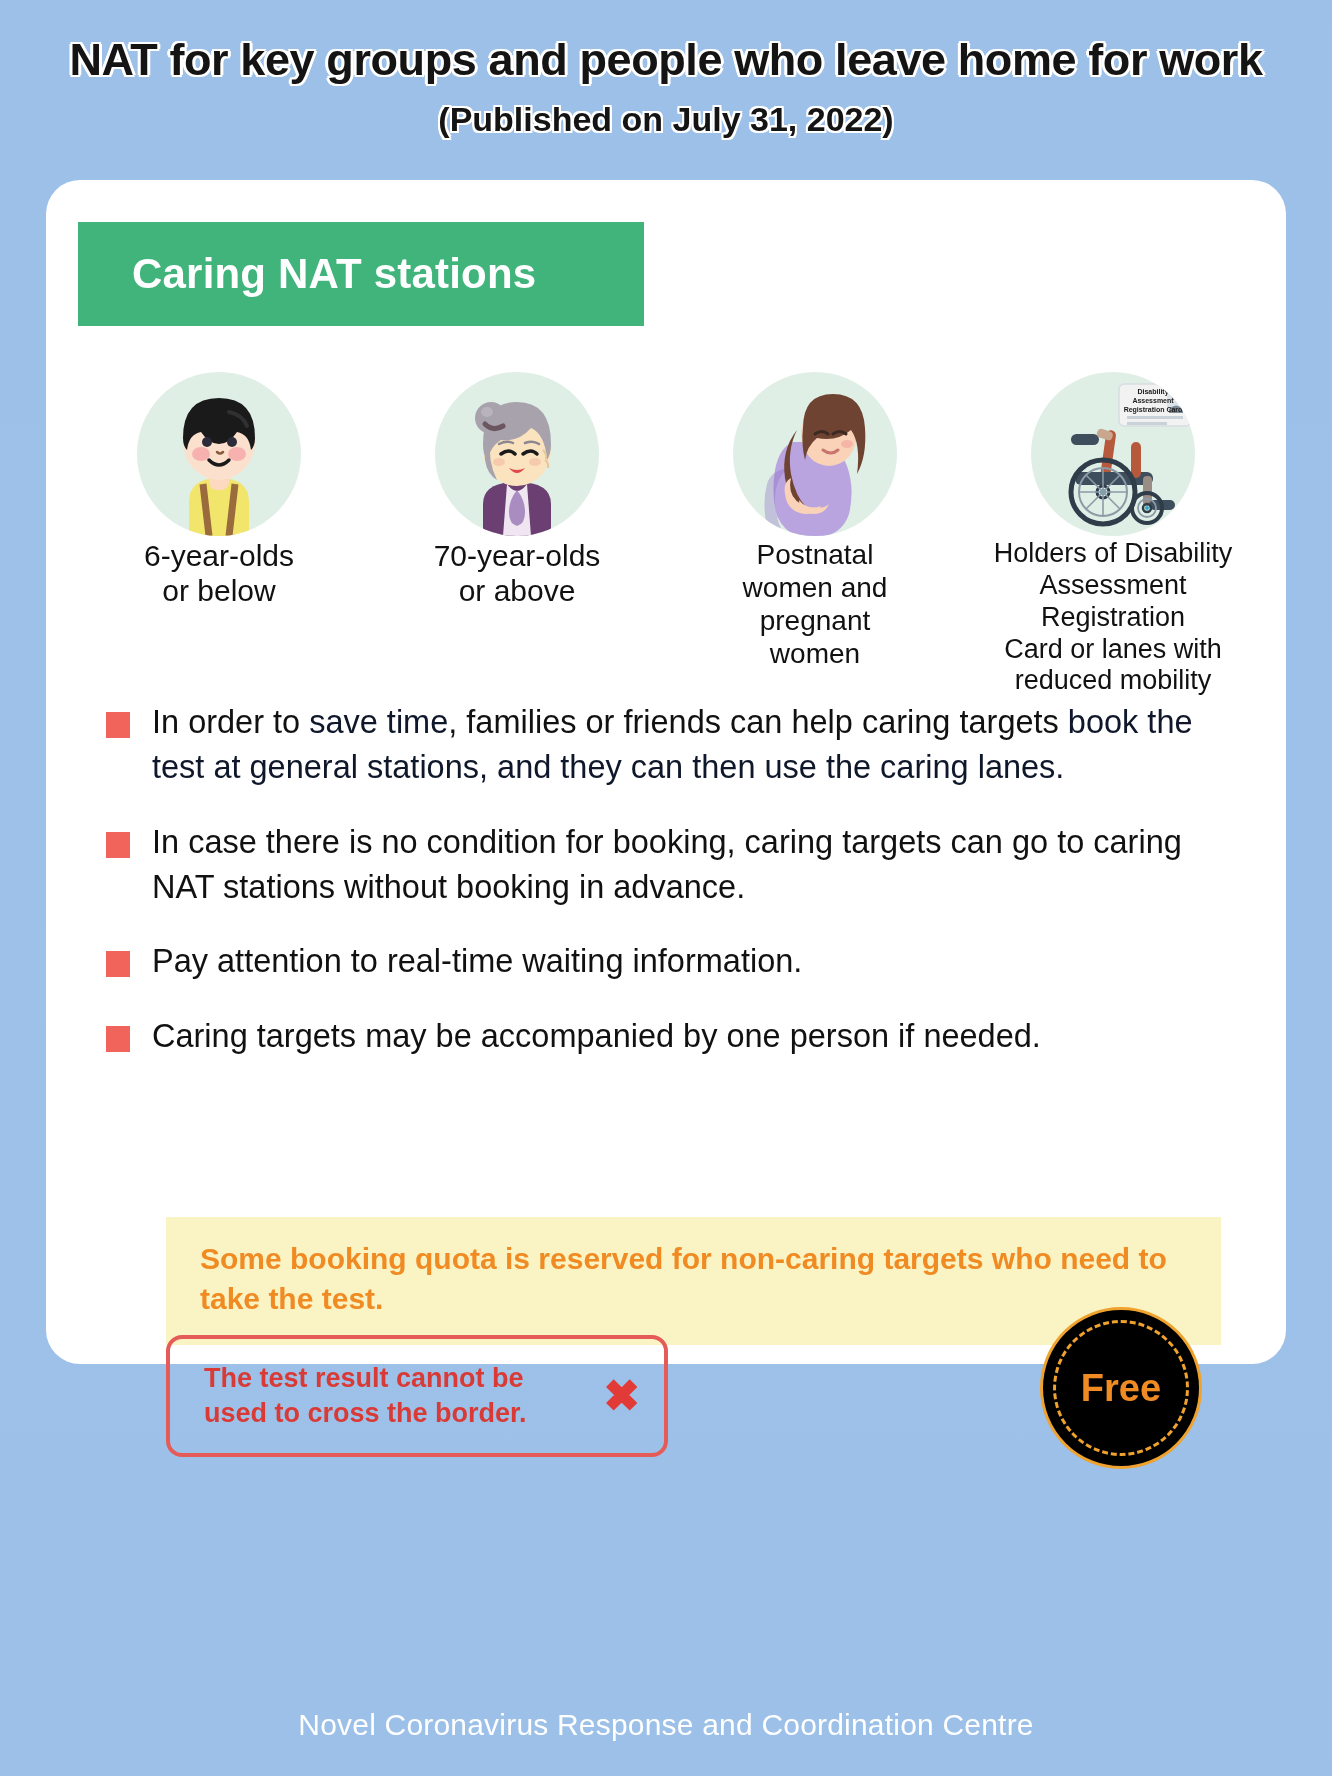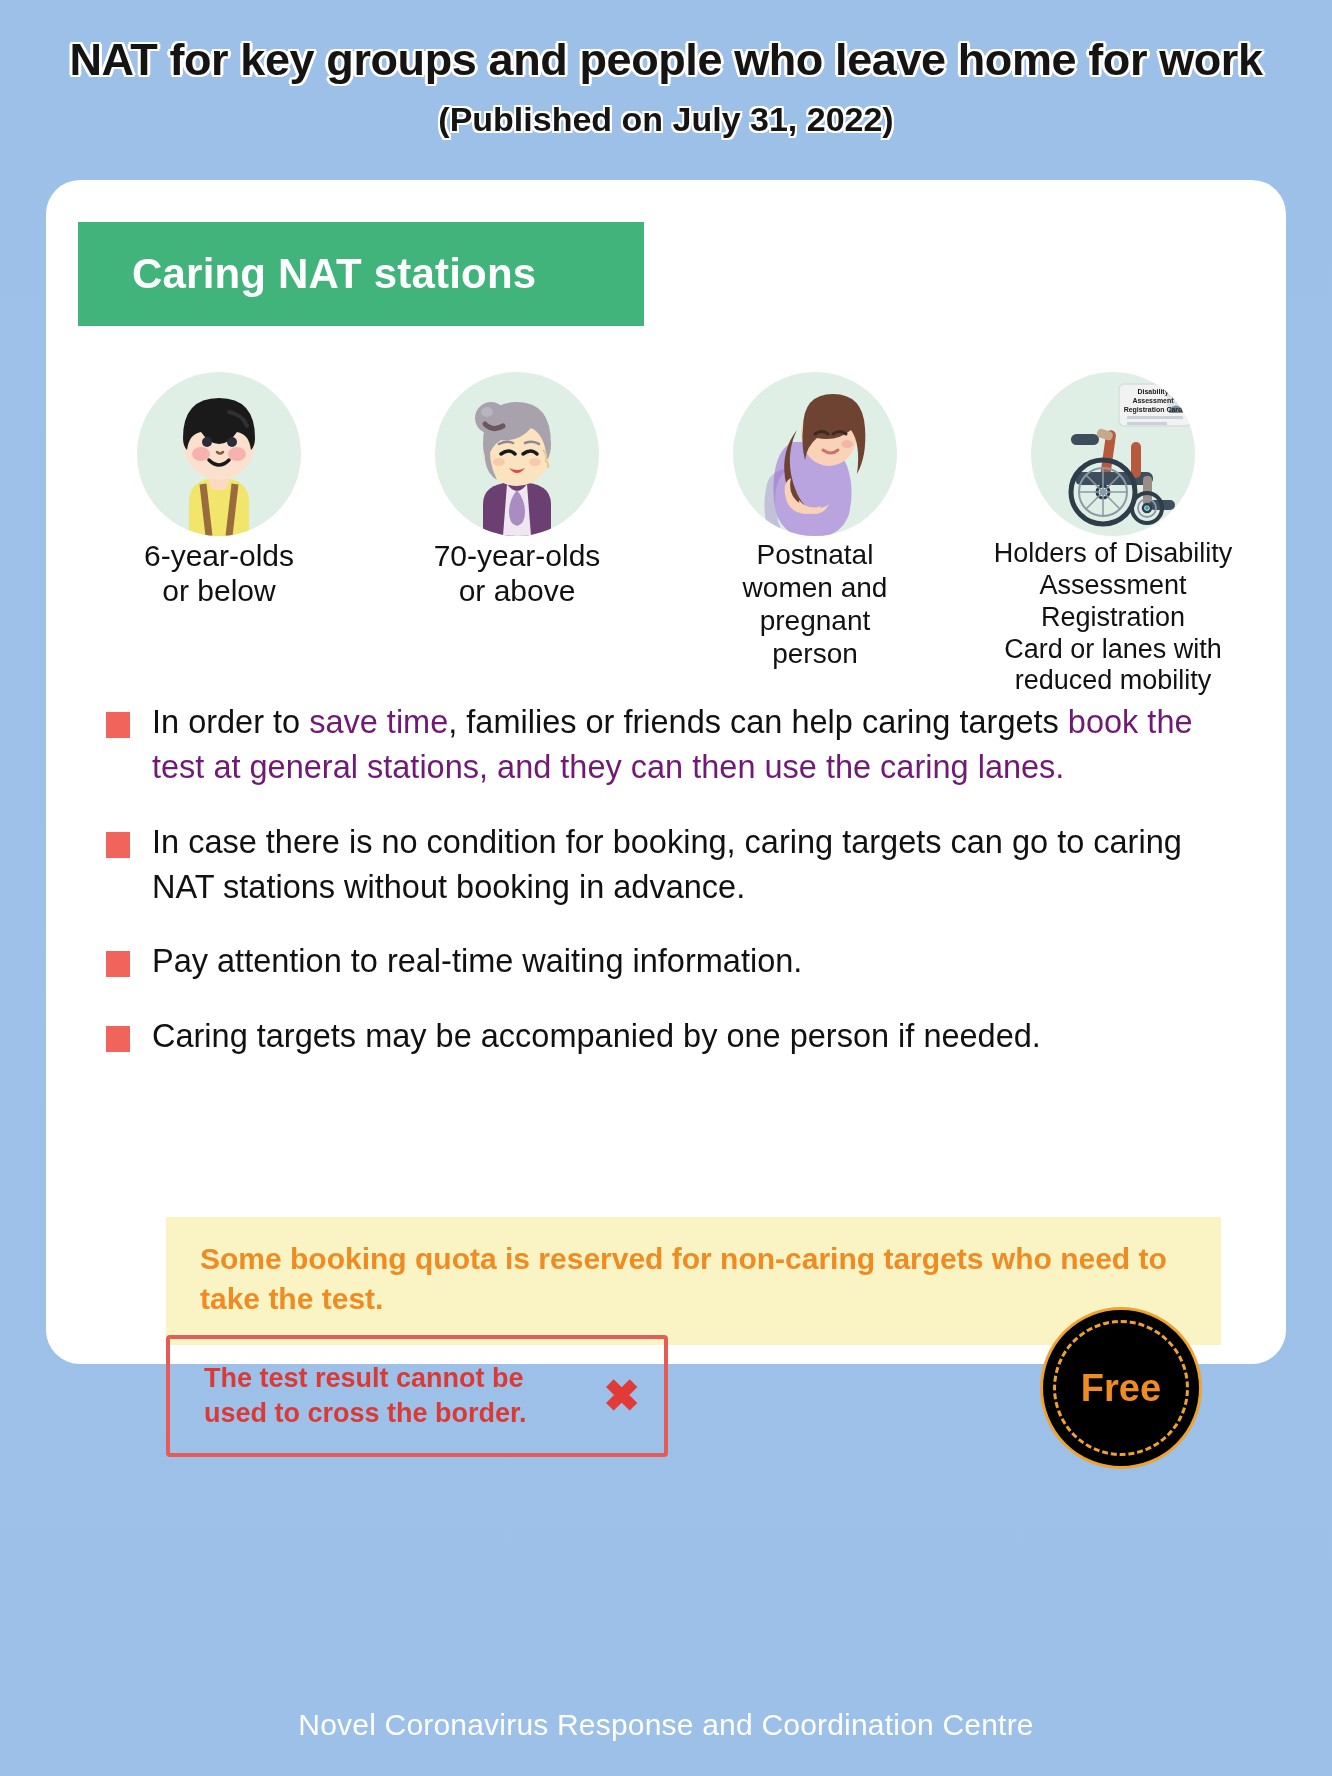--- a/index.html
+++ b/index.html
@@ -121,21 +121,21 @@
     background: #F1645C;
     flex: 0 0 auto;
     margin-top: 12px;
     margin-right: 22px;
   }
   .bullet-text {
     font-size: 32.5px;
     line-height: 1.38;
     color: #111;
   }
-  .hl { color: #701a75; }
+  .hl { color: #0f172a; }
 
   
   .note {
     position: absolute;
     left: 120px;
     top: 1025px;
     width: 1055px;
     background: #FAF4C4;
     padding: 22px 34px 26px 34px;
     margin-top: 12px;
@@ -153,21 +153,21 @@
     left: 120px;
     top: 1155px;
     width: 1060px;
     height: 150px;
   }
   .warn-box {
     position: absolute;
     left: 0; top: 0;
     width: 502px; height: 122px;
     border: 4px solid #E55B57;
-    border-radius: 4px;
+    border-radius: 16px;
     display: flex;
     align-items: center;
     padding: 0 24px 0 34px;
     gap: 12px;
   }
   .warn-text {
     color: #D93A36;
     font-size: 27px;
     font-weight: bold;
     line-height: 1.28;
@@ -298,21 +298,21 @@
             <path d="M90 78 q8 6 15 0" stroke="#C9746E" stroke-width="3" fill="none" stroke-linecap="round"></path>
             <ellipse cx="114" cy="72" rx="6" ry="4" fill="#F4A9A0" opacity="0.7"></ellipse>
             <path d="M58 106 q-4 18 10 26 q10 6 20 2 q-4 8-16 8 q-18-2-20-20 q-2-12 6-16 z" fill="#F9D2B8"></path>
             <path d="M66 128 q6 8 18 8 q8 0 12-4 q-4 10-16 10 q-14-2-14-14 z" fill="#F9D2B8"></path>
           </svg>
         </div>
         <div class="cat-label">
           <div>Postnatal</div>
           <div>women and</div>
           <div>pregnant</div>
-          <div>person</div>
+          <div>women</div>
         </div>
       </div>
 
       <div class="cat">
         <div class="cat-circle">
           <svg viewBox="0 0 164 164" width="164" height="164">
             <rect x="88" y="12" width="72" height="42" rx="5" fill="#F2F2F2" stroke="#D8DDE1" stroke-width="1.5"></rect>
             <rect x="96" y="44" width="56" height="3" fill="#C9D2D8"></rect>
             <rect x="96" y="50" width="40" height="3" fill="#C9D2D8"></rect>
             <rect x="136" y="18" width="18" height="20" rx="2" fill="#DDE4E9"></rect>

